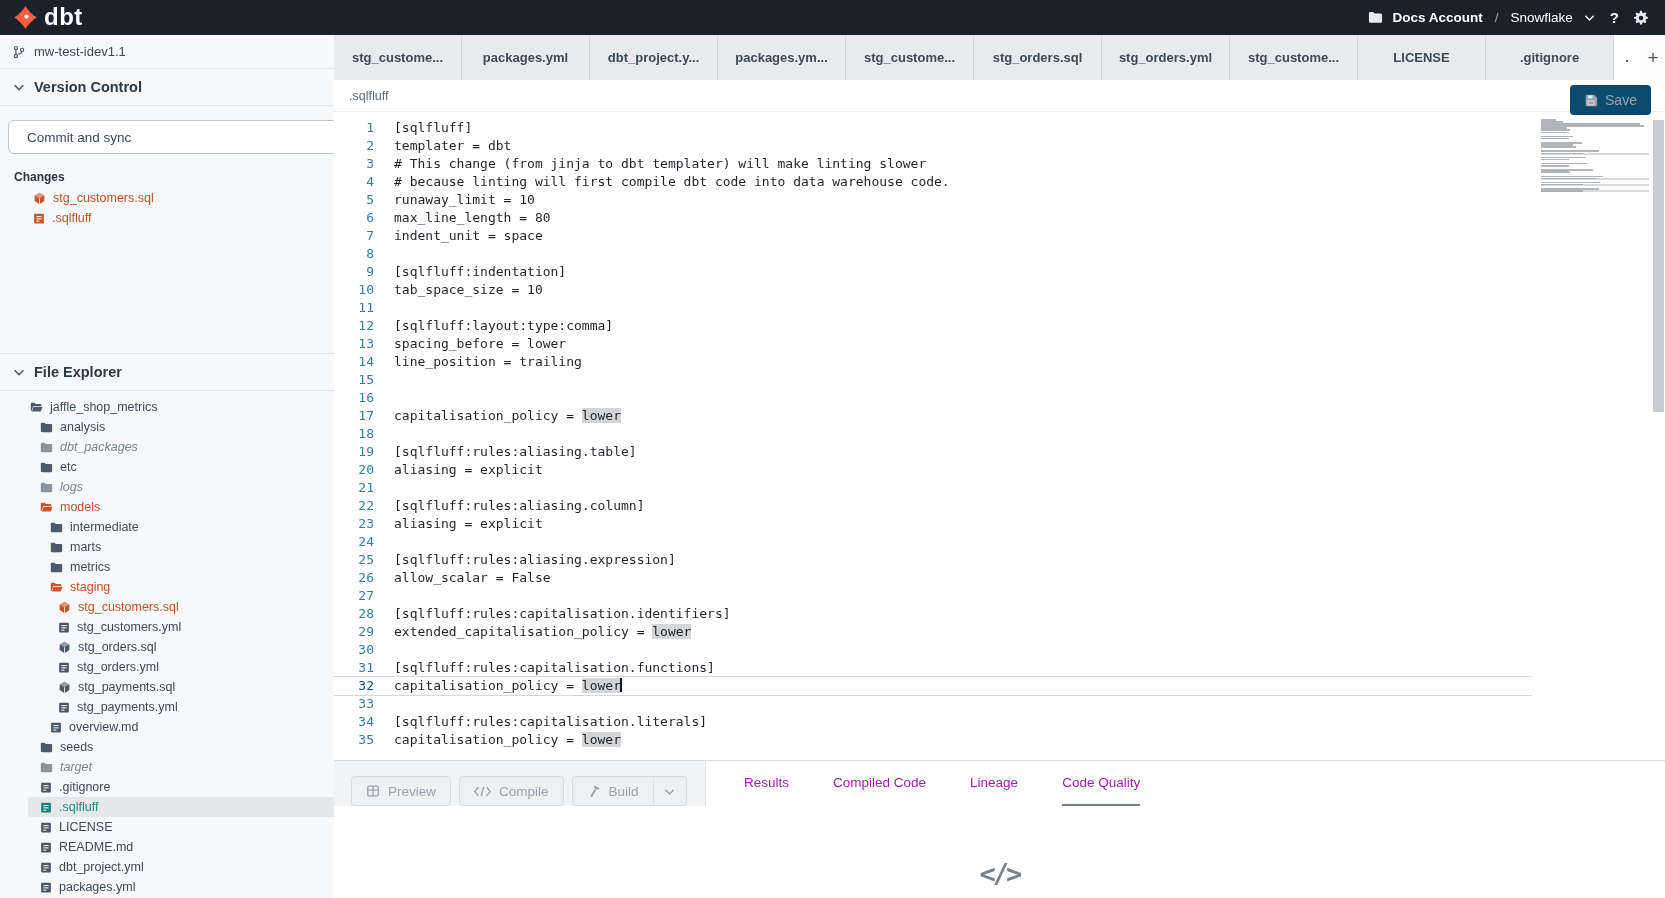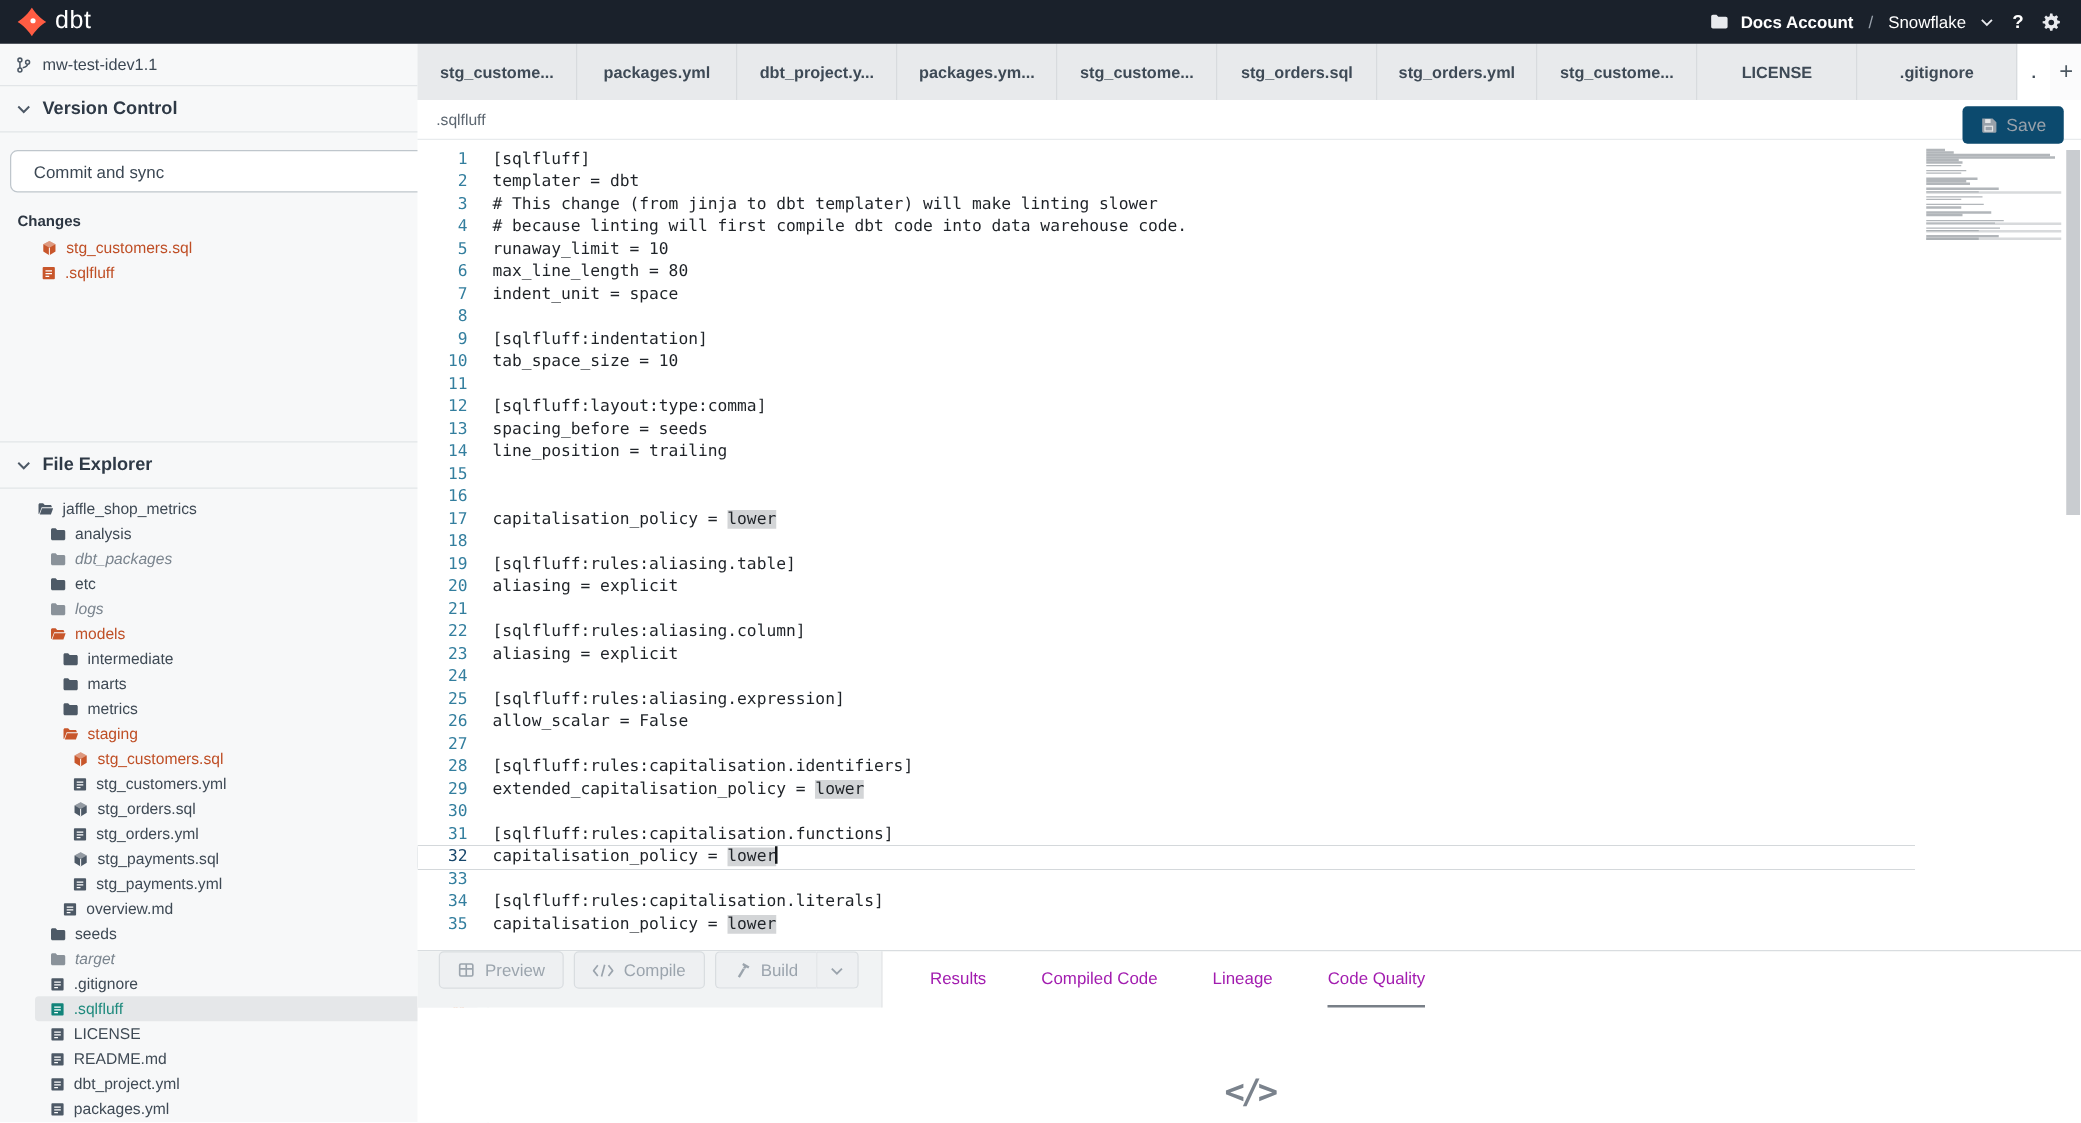--- a/index.html
+++ b/index.html
@@ -4,21 +4,21 @@
 <style>
   * { margin:0; padding:0; box-sizing:border-box; }
   html,body { background:#ffffff; }
   body { font-family:"Liberation Sans", sans-serif; }
   .app { position:relative; width:1665px; height:898px; overflow:hidden; background:#fff; }
 
   
   .nav { position:absolute; left:0; top:0; width:1665px; height:35px; background:#1a212b;
          display:flex; align-items:center; color:#fff; z-index:30; }
   .logo { display:flex; align-items:center; gap:7px; padding:0 26px 0 14px; }
-  .brand { font-weight:normal; font-size:20px; letter-spacing:.5px; position:relative; top:-1px; }
+  .brand { font-weight:bold; font-size:24px; letter-spacing:.5px; position:relative; top:-1px; }
   .nav-items { display:flex; height:100%; }
   .nav-item { position:relative; display:flex; align-items:center; gap:5px; padding:0 19px;
               font-size:13.5px; font-weight:bold; color:#f2f4f6; cursor:pointer; }
   .nav-item.active { color:#35b6c9; }
   .nav-item.active::after { content:""; position:absolute; left:8px; right:8px; bottom:0; height:3px; background:#35b6c9; }
   .nav-chev svg { position:relative; top:1px; }
   .nav-right { margin-left:auto; display:flex; align-items:center; gap:10px; padding-right:16px; font-size:13.5px; }
   .nav-acct { font-weight:bold; }
   .nav-sep { color:#9aa3ad; padding:0 2px; }
   .nav-help { font-weight:bold; font-size:15px; padding:0 4px; cursor:pointer; }
@@ -88,21 +88,21 @@
   .caret { display:inline-block; width:2px; height:14px; background:#15181b; vertical-align:-2px; margin-left:-1px; }
   .minimap { position:absolute; top:7px; right:16px; width:108px; }
   .mrow { height:2.1px; position:relative; }
   .mrow.mhl { background:#d8dadc; }
   .mbar { height:1.5px; background:#a4a9ae; opacity:.85; }
   .vscroll { position:absolute; top:0; right:0; width:13px; bottom:0; }
   .vthumb { position:absolute; top:8px; right:1px; width:11px; height:292px; background:#c9ccd0; }
 
   
   .action-bar { position:relative; height:46px; border-top:1px solid #d9dde0; background:#fff; display:flex; align-items:stretch; }
-  .abtns { flex:0 0 372px; background:#f1f3f4; display:flex; align-items:flex-start; gap:8px; padding-left:17px;
+  .abtns { flex:0 0 372px; background:#f1f3f4; display:flex; align-items:flex-end; gap:8px; padding-left:17px;
            border-right:1px solid #e3e6e8; }
   .abtn { height:30px; background:#eef0f2; border:1px solid #d9dde0; border-radius:4px; display:flex; align-items:center;
           gap:8px; padding:0 14px; font-size:13.5px; color:#9ba4ad; cursor:default; }
   .abtn .ic { color:#9ba4ad; }
   .abtn-group { display:flex; align-items:stretch; height:30px; }
   .abtn-group .abtn { border-radius:4px 0 0 4px; border-right:none; height:100%; }
   .abtn-caret { width:34px; background:#eef0f2; border:1px solid #d9dde0; border-left:1px solid #dde0e3;
                 border-radius:0 4px 4px 0; display:flex; align-items:center; justify-content:center; color:#9ba4ad; cursor:default; }
   .btabs { display:flex; align-items:stretch; gap:44px; margin-left:38px; }
   .btab { display:flex; align-items:center; font-size:13.5px; color:#a21caf; cursor:pointer; border-bottom:2px solid transparent; }
@@ -494,21 +494,21 @@
           <div class="cline "><span class="ln">3</span><span class="ctext"># This change (from jinja to dbt templater) will make linting slower</span></div>
           <div class="cline "><span class="ln">4</span><span class="ctext"># because linting will first compile dbt code into data warehouse code.</span></div>
           <div class="cline "><span class="ln">5</span><span class="ctext">runaway_limit = 10</span></div>
           <div class="cline "><span class="ln">6</span><span class="ctext">max_line_length = 80</span></div>
           <div class="cline "><span class="ln">7</span><span class="ctext">indent_unit = space</span></div>
           <div class="cline "><span class="ln">8</span><span class="ctext"></span></div>
           <div class="cline "><span class="ln">9</span><span class="ctext">[sqlfluff:indentation]</span></div>
           <div class="cline "><span class="ln">10</span><span class="ctext">tab_space_size = 10</span></div>
           <div class="cline "><span class="ln">11</span><span class="ctext"></span></div>
           <div class="cline "><span class="ln">12</span><span class="ctext">[sqlfluff:layout:type:comma]</span></div>
-          <div class="cline "><span class="ln">13</span><span class="ctext">spacing_before = seeds</span></div>
+          <div class="cline "><span class="ln">13</span><span class="ctext">spacing_before = lower</span></div>
           <div class="cline "><span class="ln">14</span><span class="ctext">line_position = trailing</span></div>
           <div class="cline "><span class="ln">15</span><span class="ctext"></span></div>
           <div class="cline "><span class="ln">16</span></div>
           <div class="cline "><span class="ln">17</span><span class="ctext">capitalisation_policy = <span class="hltok">lower</span></span></div>
           <div class="cline "><span class="ln">18</span><span class="ctext"></span></div>
           <div class="cline "><span class="ln">19</span><span class="ctext">[sqlfluff:rules:aliasing.table]</span></div>
           <div class="cline "><span class="ln">20</span><span class="ctext">aliasing = explicit</span></div>
           <div class="cline "><span class="ln">21</span><span class="ctext"></span></div>
           <div class="cline "><span class="ln">22</span><span class="ctext">[sqlfluff:rules:aliasing.column]</span></div>
           <div class="cline "><span class="ln">23</span><span class="ctext">aliasing = explicit</span></div>

